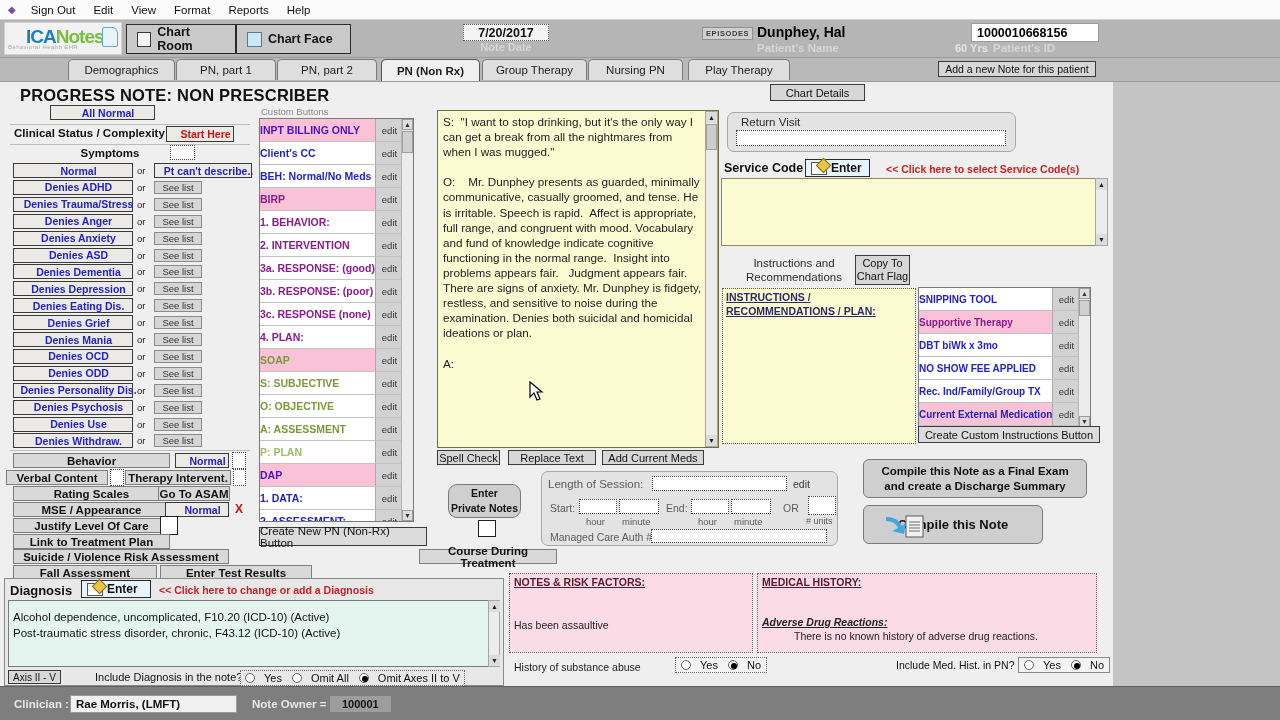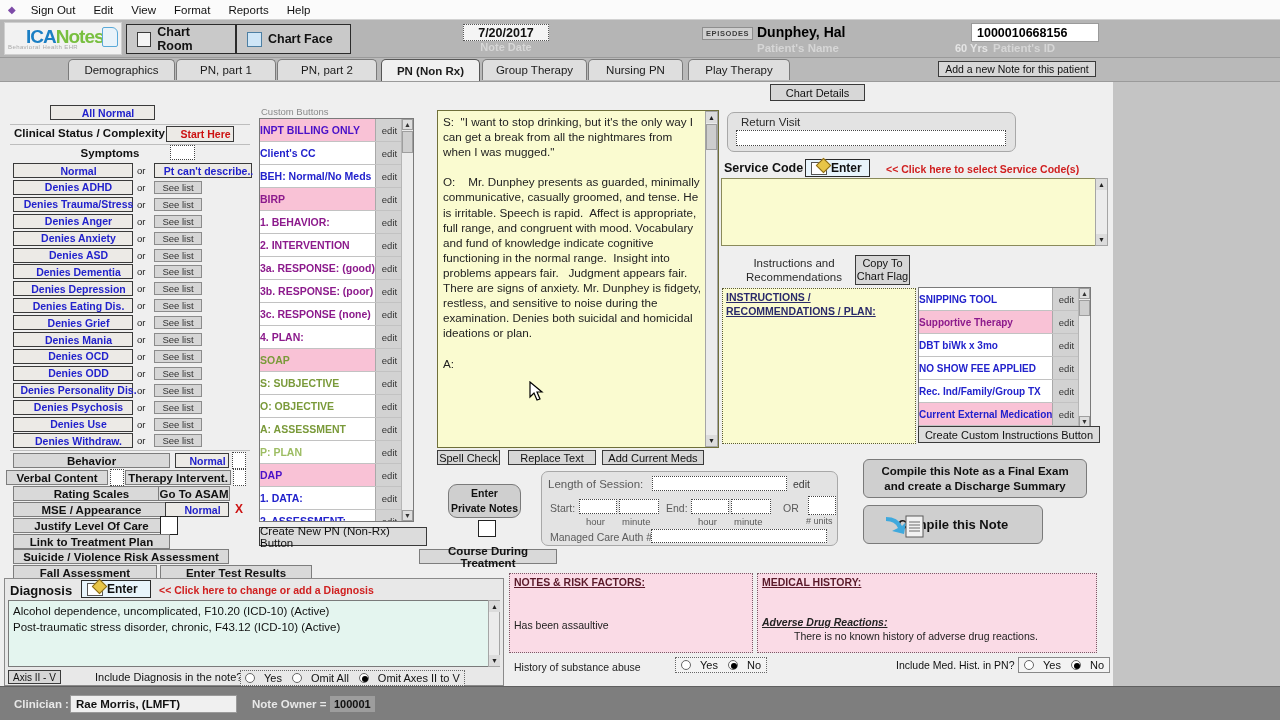--- a/index.html
+++ b/index.html
@@ -186,35 +186,35 @@
 
   .radio { display:inline-flex; align-items:center; gap:9px; font-size:11px; color:#111; }
   .radio .dot { width:10px; height:10px; border-radius:50%; border:1px solid #666; background:#fff; display:inline-block; position:relative; }
   .radio .dot.on:after { content:""; position:absolute; left:2px; top:2px; width:6px; height:6px;
     border-radius:50%; background:#000; }
 
   
   .diagwrap { position:absolute; background:#e8e8e8; border:1px solid #8a8a8a; }
   .diaglist {
     position:absolute; background:#e4f5ef; border:1px solid #7a7a7a;
-    font-size:11.5px; color:#111; padding:2px 4px; line-height:16px;
+    font-size:11.5px; color:#111; padding:8px 4px; line-height:16px;
   }
 
   .statusbar {
     position:absolute; left:0; top:686px; width:1280px; height:34px;
     background:#7e7e7e; border-top:1px solid #5f5f5f;
   }
   .statusbar .lbl { position:absolute; font-size:11.5px; font-weight:bold; color:#e8e8e8; }
   .statusbar .fld {
     position:absolute; background:#f0f0f0; border:1px solid #9a9a9a;
     font-size:11.5px; font-weight:bold; color:#111; display:flex; align-items:center; padding-left:5px;
   }
   .statusbar .fld2 {
     position:absolute; background:#9d9d9d; font-size:11px; font-weight:bold; color:#111;
-    display:flex; align-items:center; padding:0 4px;
+    display:flex; align-items:center; padding:0 12px;
   }
 
   .cursor { position:absolute; width:13px; height:18px; pointer-events:none; }
   .scrollv { position:absolute; width:13px; background:#ececec; border:1px solid #a5a5a5; }
   .scrollv .ar { position:absolute; left:0; width:11px; height:11px; background:#dcdcdc;
     display:flex; align-items:center; justify-content:center; font-size:7px; color:#222; }
   .scrollv .thumb { position:absolute; left:0; width:11px; background:#cdcdcd; border:1px solid #9e9e9e; }
 </style>
 </head>
 <body>
@@ -271,20 +271,21 @@
   <div class="btn-sm" style="left:938px; top:61px; width:158px; height:16px;">Add a new Note for this patient</div>
   <div class="btn-sm" style="left:1019px; top:83px; width:77px; height:15px; font-size:9.5px;">delete this note</div>
 
   <div class="pagebody">
     <div class="bodyinner"></div>
     <div class="rightgutter"></div>
   </div>
 
   <div class="btn-sm" style="left:770px; top:84px; width:95px; height:17px; font-size:11px;">Chart Details</div>
 
+  <div class="pagetitle">PROGRESS NOTE: NON PRESCRIBER</div>
 
   <div class="lbtn" style="left:50px; top:105px; width:105px; height:15px;">All Normal</div>
   <div class="panel-sep" style="left:10px; top:124px; width:240px;"></div>
   <div style="position:absolute; left:14px; top:127px; font-size:11.5px; font-weight:bold; color:#111;">Clinical Status / Complexity</div>
   <div class="lbtn" style="left:166px; top:126px; width:68px; height:16px; color:#cc1111;">Start Here</div>
   <div class="panel-sep" style="left:10px; top:144px; width:240px;"></div>
   <div style="position:absolute; left:55px; top:147px; width:110px; text-align:center; font-size:11.5px; font-weight:bold; color:#111;">Symptoms</div>
   <div class="tinybox" style="left:170px; top:145px; width:25px; height:15px;"></div>
 
   <div id="symptom-rows">

